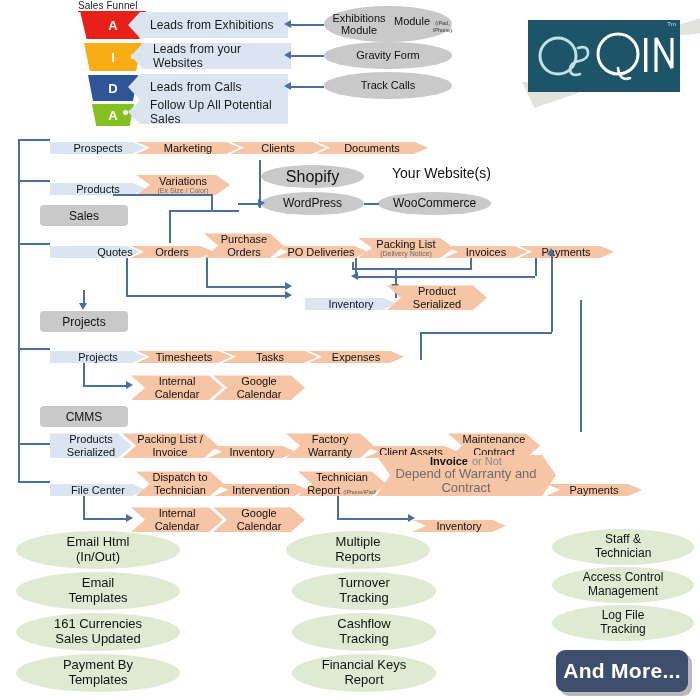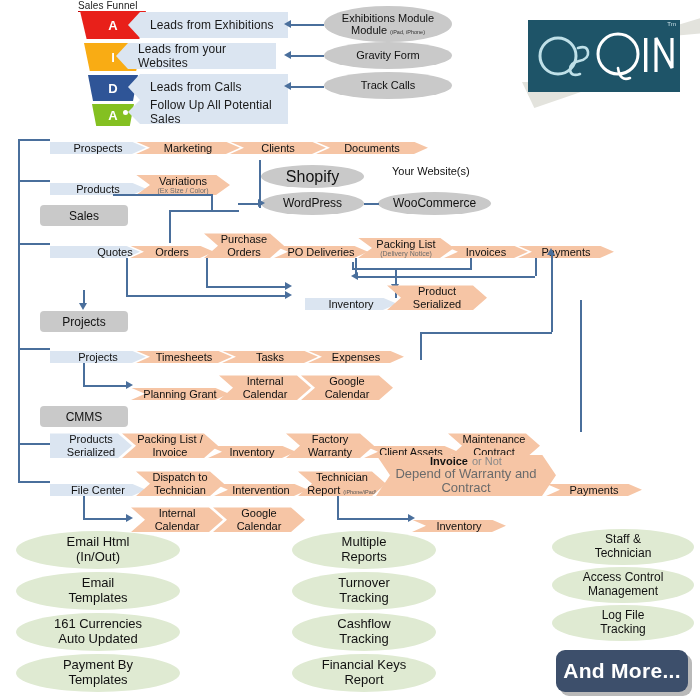--- a/index.html
+++ b/index.html
@@ -41,21 +41,21 @@
   .banner {
     position:absolute; background:#dbe5f1; color:#1a1a1a;
     display:flex; align-items:center; padding-left:22px;
     font-size:12px; letter-spacing:.1px;
     clip-path: polygon(0 50%, 12px 0, 100% 0, 100% 100%, 12px 100%);
   }
 
   
   .oval-grey {
     position:absolute; background:#c9c9c9; border-radius:50%;
-    display:flex; flex-direction:column; align-items:center; justify-content:center;
+    display:flex; flex-direction:row; align-items:center; justify-content:center;
     text-align:center; font-size:11px; color:#111; line-height:1.12;
   }
   .oval-grey .sub { font-size:5.5px; color:#333; }
   .oval-grey .line2 { display:flex; align-items:baseline; gap:3px; }
 
   
   .oval-green {
     position:absolute; background:#dfead2; border-radius:50%;
     display:flex; align-items:center; justify-content:center;
     text-align:center; font-size:13px; color:#111; line-height:1.15;
@@ -116,21 +116,21 @@
   
   #and-more {
     position:absolute; left:556px; top:650px; width:132px; height:42px;
     background:#3d4f6b; border-radius:9px;
     box-shadow:4px 4px 0 #b9b9b9;
     display:flex; align-items:center; justify-content:center;
     color:#ffffff; font-size:21px; font-weight:bold; letter-spacing:.3px;
   }
 
   
-  .plain { position:absolute; font-size:11px; color:#111; }
+  .plain { position:absolute; font-size:14px; color:#111; }
 </style>
 </head>
 <body>
 
 <div class="abs" id="funnel-label">Sales Funnel</div>
 
 <div class="funnel-seg fs-a1">
   <span>A</span>
 </div>
 <div class="funnel-seg fs-i">
@@ -151,21 +151,21 @@
 
 <div class="fdot" style="left:125px; top:82px; border-color:#2f5597; background:#2f5597;"></div>
 <div class="fline" style="left:134px; top:86px; width:26px; background:#2f5597;"></div>
 
 <div class="fdot" style="left:121px; top:108px; border-color:#84c021;"></div>
 <div class="fline" style="left:130px; top:112px; width:30px; background:#84c021;"></div>
 
 <div class="banner" style="left:128px; top:12px; width:160px; height:26px;">
   <span>Leads from Exhibitions</span>
 </div>
-<div class="banner" style="left:116px; top:43px; width:160px; height:26px;">
+<div class="banner" style="left:131px; top:43px; width:160px; height:26px;">
   <span>Leads from your Websites</span>
 </div>
 <div class="banner" style="left:128px; top:74px; width:160px; height:26px;">
   <span>Leads from Calls</span>
 </div>
 <div class="banner" style="left:128px; top:100px; width:160px; height:24px;">
   <span>Follow Up All Potential Sales</span>
 </div>
 
 <div class="ln lnh" style="left:288px; top:24px; width:36px;"></div>
@@ -346,23 +346,20 @@
   <div class="chev mid" style="width:96px;">
     <div>Expenses</div>
   </div>
 </div>
 
 <div class="ln lnv" style="left:83px; top:363px; height:22px;"></div>
 <div class="ln lnh" style="left:83px; top:385px; width:44px;"></div>
 <div class="arw arw-r" style="left:126px; top:381px;"></div>
 
 <div class="row" style="left:131px; top:371px; height:29px;">
-  <div class="chev mid" style="width:98px;">
-    <div>Planning Grant</div>
-  </div>
   <div class="chev mid" style="width:92px;">
     <div>Internal</div>
     <div>Calendar</div>
   </div>
   <div class="chev mid" style="width:92px;">
     <div>Google</div>
     <div>Calendar</div>
   </div>
 </div>
 
@@ -460,31 +457,31 @@
 </div>
 <div class="oval-green" style="left:16px; top:572px; width:164px; height:38px;">
   <div>
     <div>Email</div>
     <div>Templates</div>
   </div>
 </div>
 <div class="oval-green" style="left:16px; top:613px; width:164px; height:38px;">
   <div>
     <div>161 Currencies</div>
-    <div>Auto Updated</div>
+    <div>Sales Updated</div>
   </div>
 </div>
 <div class="oval-green" style="left:16px; top:654px; width:164px; height:38px;">
   <div>
     <div>Payment By</div>
     <div>Templates</div>
   </div>
 </div>
 
-<div class="oval-green" style="left:292px; top:531px; width:144px; height:38px;">
+<div class="oval-green" style="left:286px; top:531px; width:144px; height:38px;">
   <div>
     <div>Multiple</div>
     <div>Reports</div>
   </div>
 </div>
 <div class="oval-green" style="left:292px; top:572px; width:144px; height:38px;">
   <div>
     <div>Turnover</div>
     <div>Tracking</div>
   </div>

